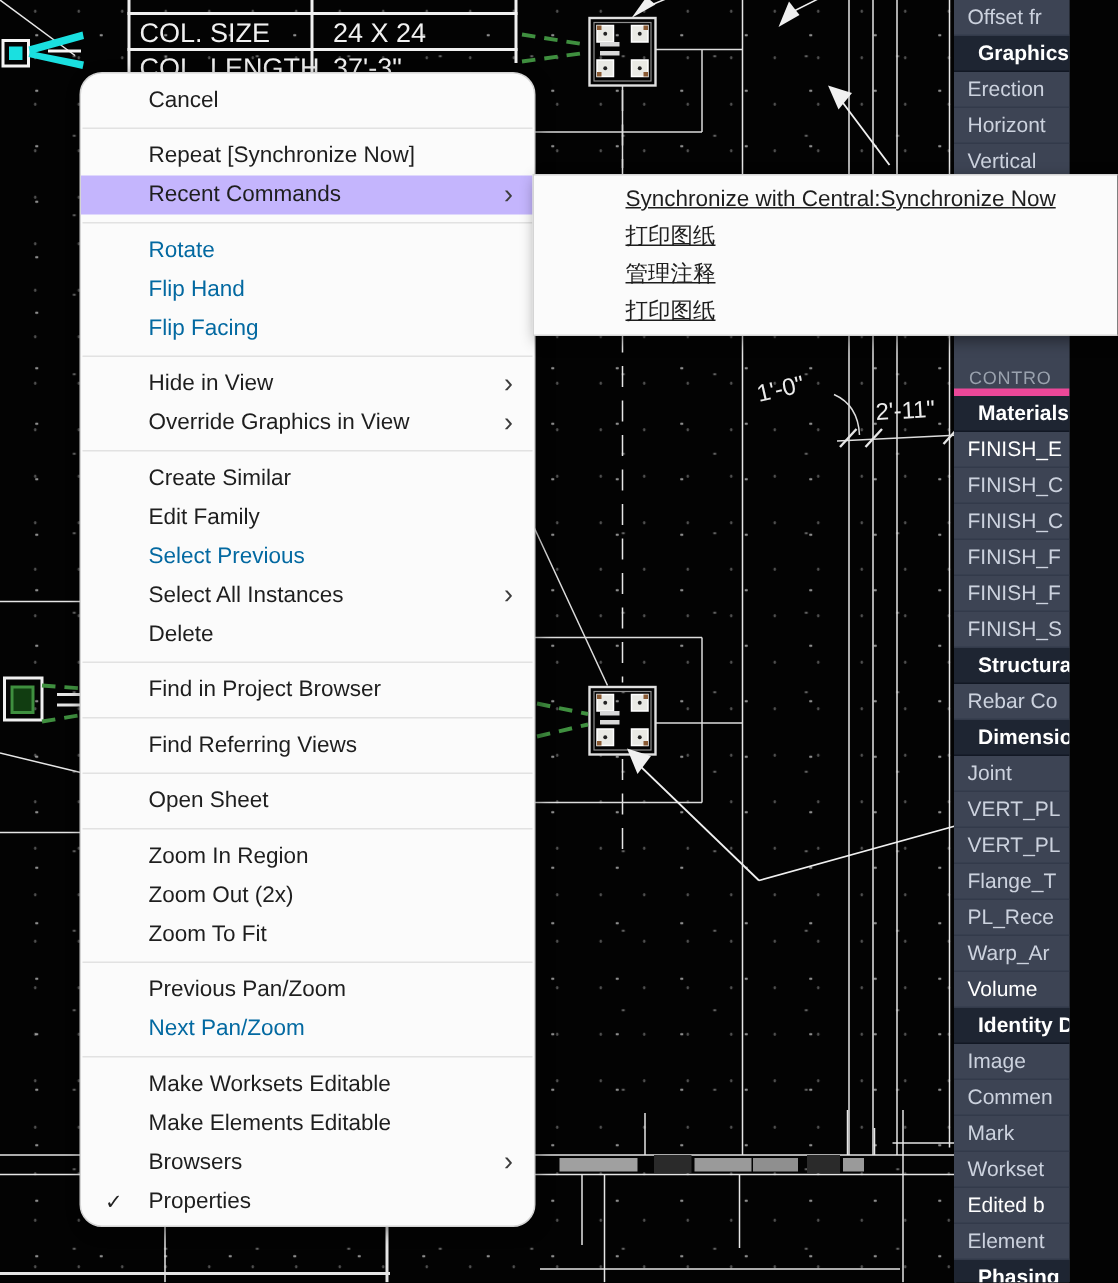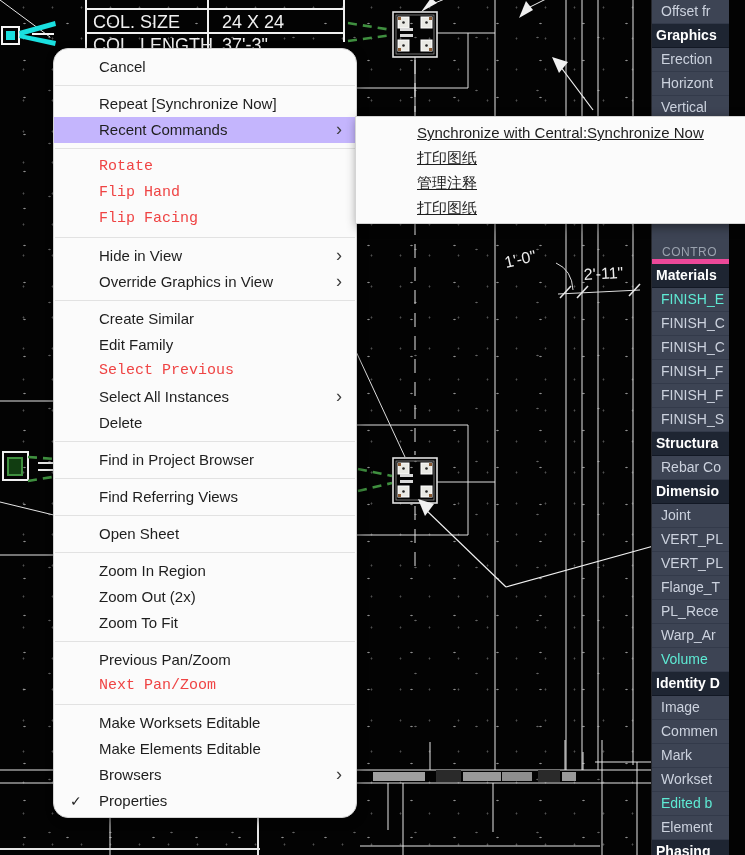--- a/index.html
+++ b/index.html
@@ -16,39 +16,39 @@
     background-size:43px 37px, 61px 53px, 29px 31px;
     background-position:3px 5px, 19px 11px, 9px 23px;}
   svg text{font-family:"Liberation Sans",sans-serif;}
 
   
   #vscroll{position:absolute;left:651px;top:0;width:15px;height:855px;background:#25272d;z-index:10;}
   #vscroll .thumb{position:absolute;left:2px;top:333px;width:11px;height:26px;border-radius:5px;background:#7b8290;}
   #panel-sep{position:absolute;left:666px;top:0;width:2px;height:855px;background:#d9d9d9;z-index:10;}
 
   
-  #props{position:absolute;left:652px;top:0;width:77px;height:855px;background:#3d4454;z-index:10;overflow:hidden;}
+  #props{position:absolute;left:636px;top:0;width:77px;height:855px;background:#3d4454;z-index:10;overflow:hidden;}
   .prow{height:23px;line-height:23px;border-bottom:1px solid #333a4a;font-size:14px;color:#ccd2de;
         padding-left:9px;white-space:nowrap;overflow:hidden;background:#3d4454;}
   .phead{height:23px;line-height:23px;border-bottom:1px solid #121824;background:#1e2532;color:#ffffff;
-         font-weight:bold;font-size:14px;padding-left:4px;white-space:nowrap;overflow:hidden;}
-  .pdis{color:#5eead4;}
+         font-weight:bold;font-size:14px;padding-left:16px;white-space:nowrap;overflow:hidden;}
+  .pdis{color:#ffffff;}
   .pgap{height:126px;background:#3d4454;}
   .pcad{height:13px;line-height:13px;border-bottom:5px solid #ec4899;font-size:12px;color:#9aa2ae;
         padding-left:10px;background:#3d4454;letter-spacing:.5px;white-space:nowrap;overflow:hidden;}
 
   
   .menu{position:absolute;background:#fbfbfb;border:1px solid #d4d4d4;
         box-shadow:2px 3px 10px rgba(0,0,0,.45);box-sizing:border-box;}
   #context-menu{left:53px;top:48px;width:304px;padding:5px 0 3px;z-index:30;border-radius:15px;}
   #recent-submenu{left:355px;top:116px;width:392px;padding:3px 0 3px;z-index:40;}
   .menu-item{position:relative;height:26px;line-height:26px;padding-left:45px;font-size:15px;
              color:#1e1e1e;white-space:nowrap;cursor:default;}
   #recent-submenu .menu-item{height:25px;line-height:25px;padding-left:61px;text-decoration:underline;}
-  .menu-item.disabled{color:#ef4444;font-family:Liberation Mono, monospace;}
+  .menu-item.disabled{color:#0369a1;}
   .menu-item.highlighted{background:#c4b5fd;}
   .menu-sep{border-top:1px solid #e2e2e2;margin:5px 1px;height:0;}
   .mi-arrow{position:absolute;right:14px;top:-1px;font-size:18px;color:#3c3c3c;}
   .mi-check{position:absolute;left:16px;top:0;font-size:14px;color:#222;}
 </style>
 </head>
 <body>
 
 <div id="drawing">
   <div class="speckles"></div>

